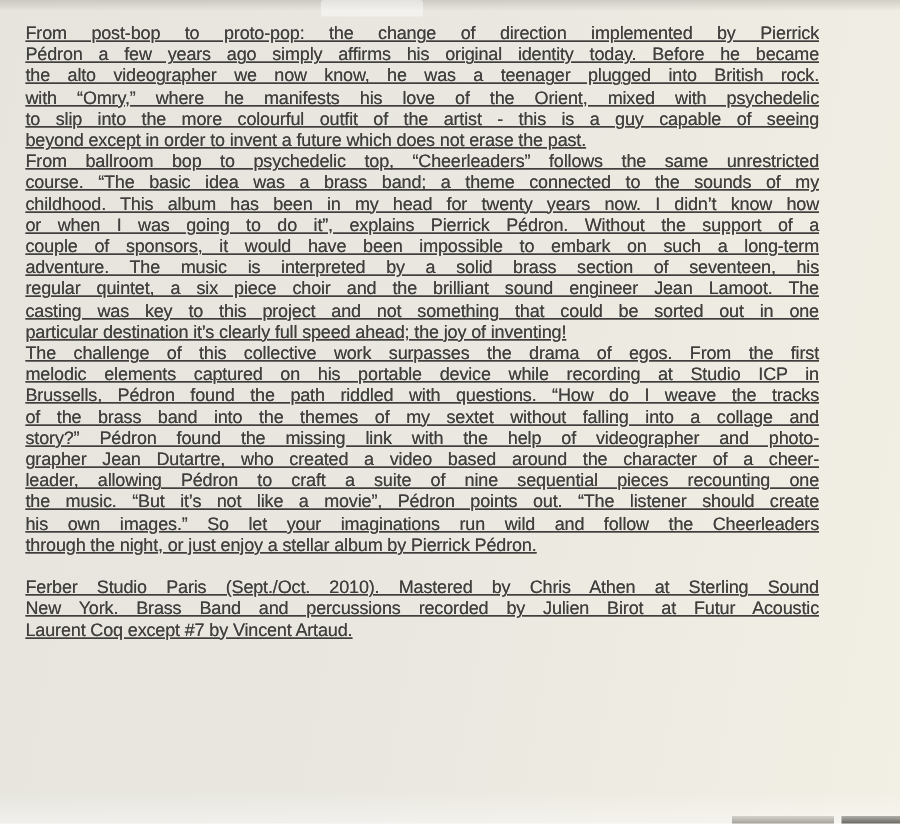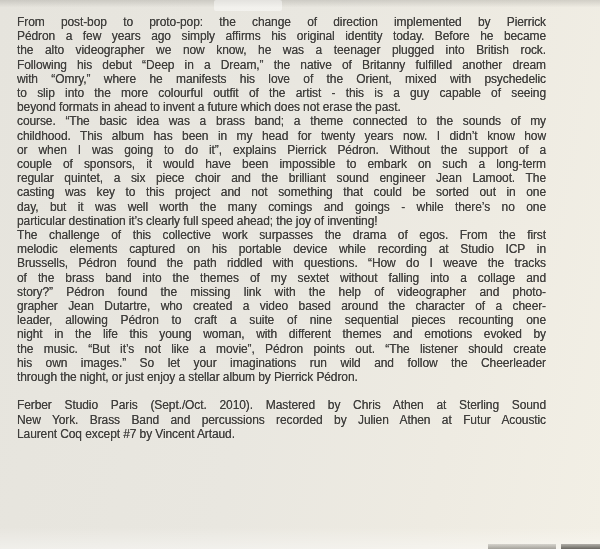--- a/index.html
+++ b/index.html
@@ -60,21 +60,21 @@
     position: absolute;
     left: 17px;
     top: 15px;
     width: 529px;
     color: #403f3d;
     font-size: 12px;
     line-height: 14.2px;
     letter-spacing: -0.1px;
     text-shadow: 0 0 0.35px rgba(64,63,61,0.85);
   }
-  .paragraph { margin: 0; }
+  .paragraph { margin: 0; text-decoration: underline; }
   .paragraph.gap { margin-top: 14.2px; }
   .ln {
     text-align: justify;
     text-align-last: justify;
     text-justify: inter-word;
     white-space: normal;
   }
   .ln.last {
     text-align-last: left;
   }
@@ -84,49 +84,48 @@
 
 <div class="page">
   <div class="top-band"></div>
   <div class="top-patch"></div>
   <div class="bottom-light"></div>
   <div class="text-column">
       <div class="paragraph">
         <div class="ln">From post-bop to proto-pop: the change of direction implemented by Pierrick</div>
         <div class="ln">Pédron a few years ago simply affirms his original identity today. Before he became</div>
         <div class="ln">the alto videographer we now know, he was a teenager plugged into British rock.</div>
-        <div class="ln">Following his debut “Deep in a Dream,” the native of Britanny fulfilled another dream</div>
         <div class="ln">with “Omry,” where he manifests his love of the Orient, mixed with psychedelic</div>
         <div class="ln">to slip into the more colourful outfit of the artist - this is a guy capable of seeing</div>
-        <div class="ln last">beyond formats in ahead to invent a future which does not erase the past.</div>
+        <div class="ln last">beyond except in order to invent a future which does not erase the past.</div>
       </div>
       <div class="paragraph">
+        <div class="ln">From ballroom bop to psychedelic top, “Cheerleaders” follows the same unrestricted</div>
         <div class="ln">course. “The basic idea was a brass band; a theme connected to the sounds of my</div>
         <div class="ln">childhood. This album has been in my head for twenty years now. I didn’t know how</div>
         <div class="ln">or when I was going to do it”, explains Pierrick Pédron. Without the support of a</div>
         <div class="ln">couple of sponsors, it would have been impossible to embark on such a long-term</div>
+        <div class="ln">adventure. The music is interpreted by a solid brass section of seventeen, his</div>
         <div class="ln">regular quintet, a six piece choir and the brilliant sound engineer Jean Lamoot. The</div>
         <div class="ln">casting was key to this project and not something that could be sorted out in one</div>
-        <div class="ln">day, but it was well worth the many comings and goings - while there’s no one</div>
         <div class="ln last">particular destination it’s clearly full speed ahead; the joy of inventing!</div>
       </div>
       <div class="paragraph">
         <div class="ln">The challenge of this collective work surpasses the drama of egos. From the first</div>
         <div class="ln">melodic elements captured on his portable device while recording at Studio ICP in</div>
         <div class="ln">Brussells, Pédron found the path riddled with questions. “How do I weave the tracks</div>
         <div class="ln">of the brass band into the themes of my sextet without falling into a collage and</div>
         <div class="ln">story?” Pédron found the missing link with the help of videographer and photo-</div>
         <div class="ln">grapher Jean Dutartre, who created a video based around the character of a cheer-</div>
         <div class="ln">leader, allowing Pédron to craft a suite of nine sequential pieces recounting one</div>
-        <div class="ln">night in the life this young woman, with different themes and emotions evoked by</div>
         <div class="ln">the music. “But it’s not like a movie”, Pédron points out. “The listener should create</div>
-        <div class="ln">his own images.” So let your imaginations run wild and follow the Cheerleader</div>
+        <div class="ln">his own images.” So let your imaginations run wild and follow the Cheerleaders</div>
         <div class="ln last">through the night, or just enjoy a stellar album by Pierrick Pédron.</div>
       </div>
       <div class="paragraph gap">
         <div class="ln">Ferber Studio Paris (Sept./Oct. 2010). Mastered by Chris Athen at Sterling Sound</div>
-        <div class="ln">New York. Brass Band and percussions recorded by Julien Athen at Futur Acoustic</div>
+        <div class="ln">New York. Brass Band and percussions recorded by Julien Birot at Futur Acoustic</div>
         <div class="ln last">Laurent Coq except #7 by Vincent Artaud.</div>
       </div>
     </div>
   <div class="shadow shadow-1"></div>
   <div class="shadow shadow-2"></div>
 </div>
 
 </body></html>

